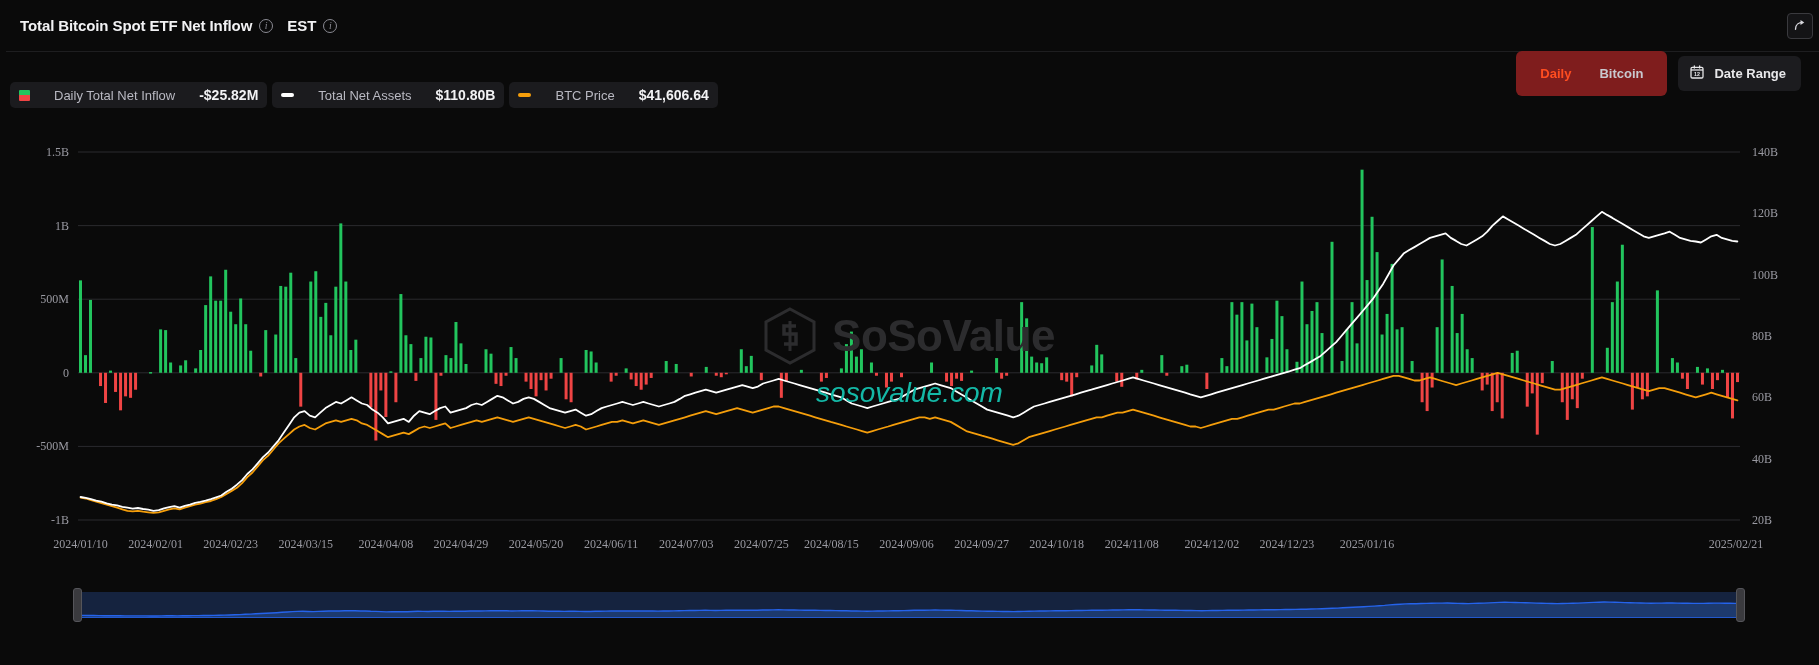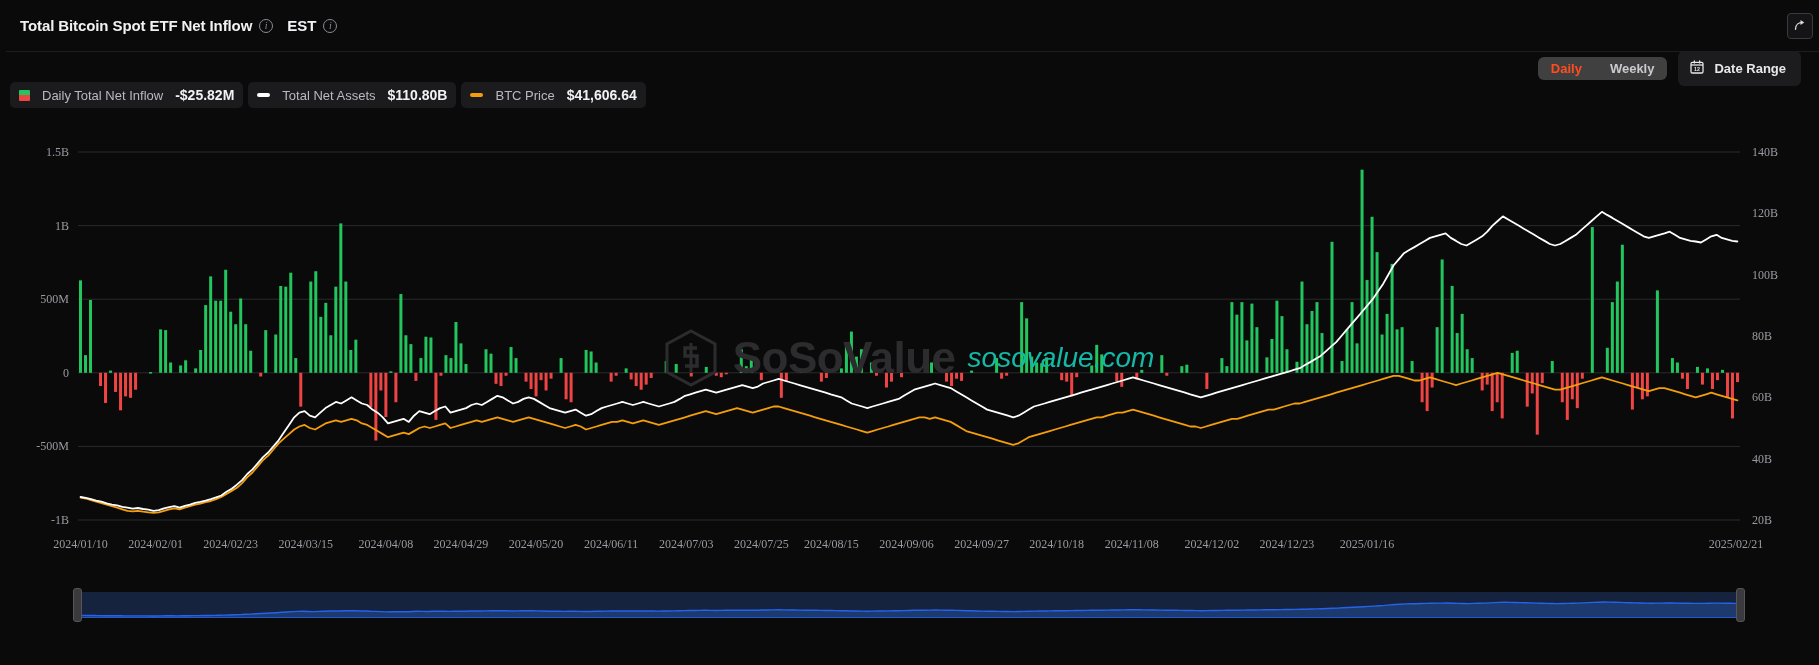--- a/index.html
+++ b/index.html
@@ -36,40 +36,40 @@
     background: #141416; display: flex; align-items: center; justify-content: center;
     cursor: pointer;
   }
 
   
   .controls {
     position: absolute; right: 18px; top: 51px;
     display: flex; align-items: center; gap: 11px;
   }
   .seg-group {
-    display: flex; background: #404040; border-radius: 6px; padding: 0; gap: 2px;
+    display: flex; background: #7f1d1d; border-radius: 6px; padding: 11px; gap: 2px;
   }
   .seg-btn {
     font-size: 13px; padding: 5px 13px; border-radius: 4px;
     color: #c9c9cf; cursor: pointer; font-weight: 600; line-height: 1;
   }
   .seg-btn.active { color: #ff4d20; }
   .date-range-btn {
     display: flex; align-items: center; gap: 9px;
     background: #1c1c1f; border-radius: 6px; padding: 8px 15px 8px 11px;
     font-size: 13px; font-weight: bold; color: #e8e8ea; cursor: pointer;
   }
 
   
   .legend {
     position: absolute; left: 10px; top: 82px;
     display: flex; align-items: center; gap: 5px;
   }
   .legend-item {
-    display: flex; align-items: center; gap: 12px;
+    display: flex; align-items: center; gap: 24px;
     background: #1b1b1e; border-radius: 5px; padding: 5px 9px; cursor: pointer;
   }
   .legend-label { font-size: 13px; color: #b9b9c2; }
   .legend-value { font-size: 14px; font-weight: bold; color: #f2f2f4; }
   .swatch-split {
     width: 11px; height: 11px; border-radius: 1px; overflow: hidden;
     display: flex; flex-direction: column; flex: none;
   }
   .swatch-split i { display: block; width: 100%; height: 50%; }
   .swatch-line { width: 13px; height: 4px; border-radius: 2px; flex: none; }
@@ -77,21 +77,21 @@
   
   .chart-wrap { position: absolute; left: 0; top: 120px; width: 1819px; height: 475px; }
   .chart-svg { display: block; }
   .axis-label { font-size: 12px; fill: #9a9aa2; font-family: "Liberation Serif", serif; }
   .grid-line { stroke: #2a2a2e; stroke-width: 1; }
 
   
   .watermark {
     position: absolute; left: 0; top: 0; width: 1819px; height: 475px;
     pointer-events: none; display: flex; align-items: center; justify-content: center;
-    gap: 12px;
+    flex-direction: column; gap: 12px;
   }
   .wm-row { display: flex; align-items: center; gap: 16px; }
   .wm-text { font-size: 44px; font-weight: bold; color: #2c2c2e; letter-spacing: -0.5px; }
   .wm-sub { font-size: 28px; font-style: italic; color: #14b8a6; letter-spacing: 0px; }
 
   
   .brush {
     position: absolute; left: 78px; top: 592px; width: 1662px; height: 26px;
     background: #15233f; border-radius: 2px; overflow: visible;
   }
@@ -117,21 +117,21 @@
       <svg width="15" height="15" viewBox="0 0 24 24" fill="none" stroke="#d8d8de" stroke-width="2.2" stroke-linecap="round" stroke-linejoin="round">
         <path d="M4 18 C4 10, 10 7, 15 7"></path>
         <polyline points="12,3 18,7 12,11" fill="#d8d8de" stroke="none"></polyline>
       </svg>
     </span>
   </div>
 
   <div class="controls">
     <div class="seg-group">
       <div class="seg-btn active">Daily</div>
-      <div class="seg-btn">Weekly</div>
+      <div class="seg-btn">Bitcoin</div>
     </div>
     <div class="date-range-btn">
       <span>
         <svg width="16" height="16" viewBox="0 0 24 24" fill="none" stroke="#e8e8ea" stroke-width="1.9">
           <rect x="3" y="5" width="18" height="16" rx="2"></rect>
           <path d="M3 9h18"></path>
           <path d="M8 3v3M16 3v3" stroke-linecap="round"></path>
           <text x="12" y="18" font-size="8" fill="#e8e8ea" stroke="none" text-anchor="middle" font-family="Liberation Sans, sans-serif">12</text>
         </svg>
       </span>

